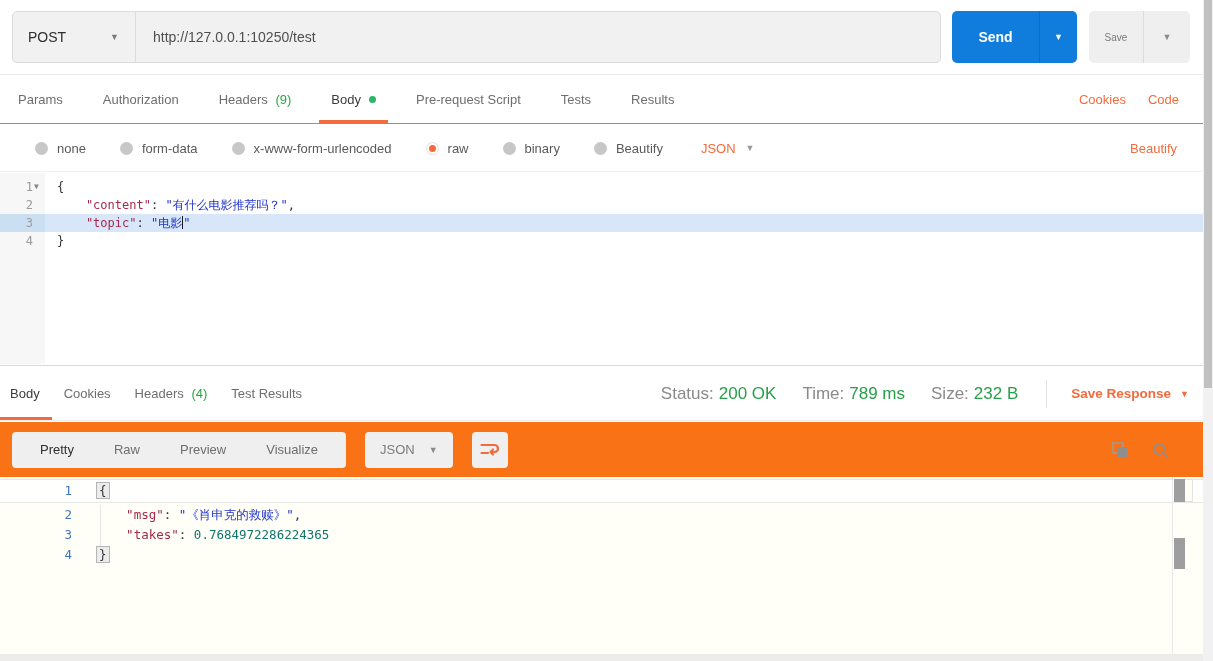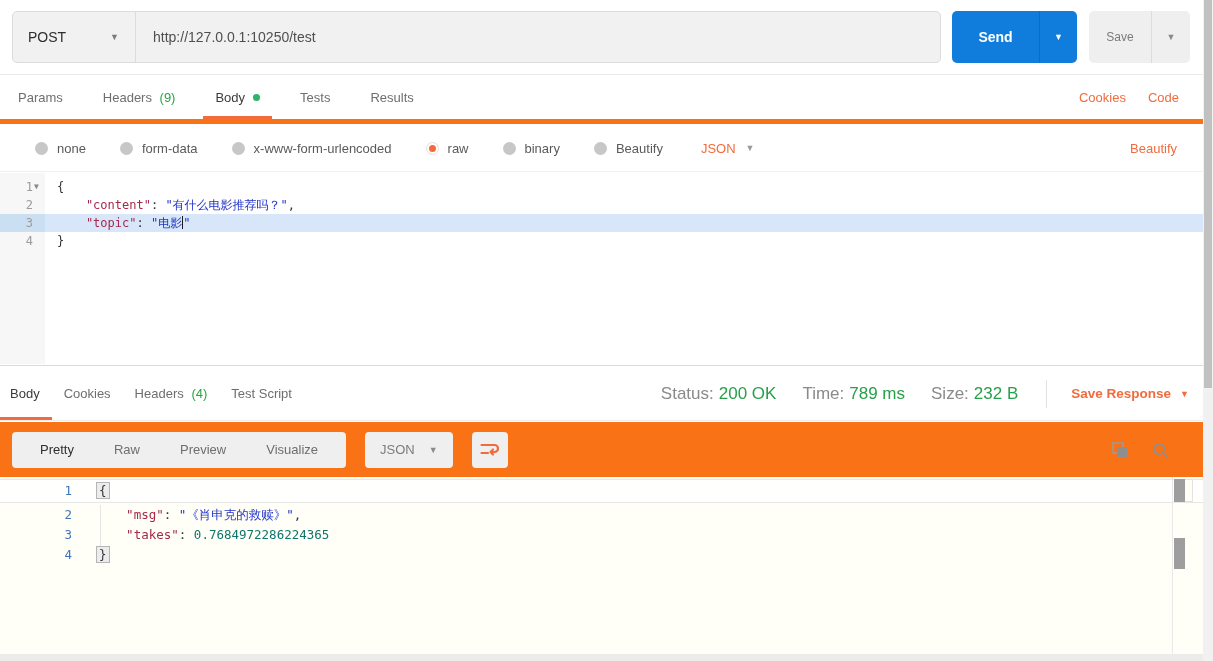--- a/index.html
+++ b/index.html
@@ -14,26 +14,26 @@
   .top-bar { position:absolute; top:0; left:0; width:1203px; height:75px; background:#fff; border-bottom:1px solid #eaeaea; }
   .url-group { position:absolute; left:12px; top:11px; width:929px; height:52px; background:#f1f1f1; border:1px solid #dcdcdc; border-radius:5px; display:flex; }
   .method-select { width:123px; border-right:1px solid #dcdcdc; display:flex; align-items:center; justify-content:space-between; padding:0 16px 0 15px; font-size:14px; color:#2e2e2e; cursor:pointer; }
   .caret { font-size:9px; color:#7b7b7b; }
   .url-input { flex:1; display:flex; align-items:center; padding-left:17px; font-size:14px; color:#4f4f4f; }
   .send-btn { position:absolute; left:952px; top:11px; width:125px; height:52px; background:#107ddc; border-radius:5px; display:flex; color:#fff; }
   .send-main { width:88px; display:flex; align-items:center; justify-content:center; font-size:14px; font-weight:bold; border-right:1px solid rgba(0,0,0,0.12); cursor:pointer; }
   .send-caret { flex:1; display:flex; align-items:center; justify-content:center; cursor:pointer; }
   .send-caret .caret { color:#fff; }
   .save-btn { position:absolute; left:1089px; top:11px; width:101px; height:52px; background:#efefef; border-radius:5px; display:flex; color:#7a7a7a; }
-  .save-main { width:63px; display:flex; align-items:center; justify-content:center; font-size:12px; border-right:1px solid #dcdcdc; cursor:pointer; }
+  .save-main { width:55px; display:flex; align-items:center; justify-content:center; font-size:10px; border-right:1px solid #dcdcdc; cursor:pointer; }
   .save-caret { flex:1; display:flex; align-items:center; justify-content:center; cursor:pointer; }
   .save-caret .caret { color:#8a8a8a; }
 
   
-  .req-tabs { position:absolute; top:76px; left:0; width:1203px; height:48px; background:#fff; border-bottom:5px solid #f97316; display:flex; align-items:stretch; padding-left:18px; }
+  .req-tabs { position:absolute; top:76px; left:0; width:1203px; height:48px; background:#fff; border-bottom:1px solid #f97316; display:flex; align-items:stretch; padding-left:18px; }
   .rtab { display:flex; align-items:center; margin-right:40px; font-size:13px; color:#6e6e6e; position:relative; cursor:pointer; white-space:nowrap; }
   .rtab .cnt { color:#29a643; margin-left:4px; }
   .rtab.active { color:#3b3b3b; }
   .rtab.active::after { content:""; position:absolute; left:-12px; right:-12px; bottom:0; height:3px; background:#f26b3d; }
   .green-dot { width:7px; height:7px; border-radius:50%; background:#2bb566; margin-left:8px; }
   .tab-links { margin-left:auto; display:flex; align-items:center; gap:22px; padding-right:24px; }
   .tab-links span { color:#f26b3d; font-size:13px; cursor:pointer; }
 
   
   .body-type { position:absolute; top:125px; left:0; width:1203px; height:47px; background:#fff; border-bottom:1px solid #f0f0f0; display:flex; align-items:center; padding-left:35px; }
@@ -126,24 +126,30 @@
     <div class="save-caret">
         <span class="caret">▼</span>
       </div>
   </div>
 </div>
 
 <div class="req-tabs">
   <div class="rtab">
       <span>Params</span>
     </div>
+  <div class="rtab">
+      <span>Authorization</span>
+    </div>
   <div class="rtab"><span>Headers</span>&nbsp;<span class="cnt">(9)</span></div>
   <div class="rtab active">
       <span>Body</span>
       <span class="green-dot"></span>
+    </div>
+  <div class="rtab">
+      <span>Pre-request Script</span>
     </div>
   <div class="rtab">
       <span>Tests</span>
     </div>
   <div class="rtab">
       <span>Results</span>
     </div>
   <div class="tab-links">
     <span>Cookies</span>
     <span>Code</span>
@@ -208,21 +214,21 @@
 
 <div class="resp-meta">
   <div class="rtab active">
       <span>Body</span>
     </div>
   <div class="rtab">
       <span>Cookies</span>
     </div>
   <div class="rtab"><span>Headers</span>&nbsp;<span class="cnt">(4)</span></div>
   <div class="rtab">
-      <span>Test Script</span>
+      <span>Test Results</span>
     </div>
   <div class="meta-right">
     <div class="stat-group">
       <span class="stat-label">Status:</span>
       <span class="stat-value">200 OK</span>
     </div>
     <div class="stat-group">
       <span class="stat-label">Time:</span>
       <span class="stat-value">789 ms</span>
     </div>

